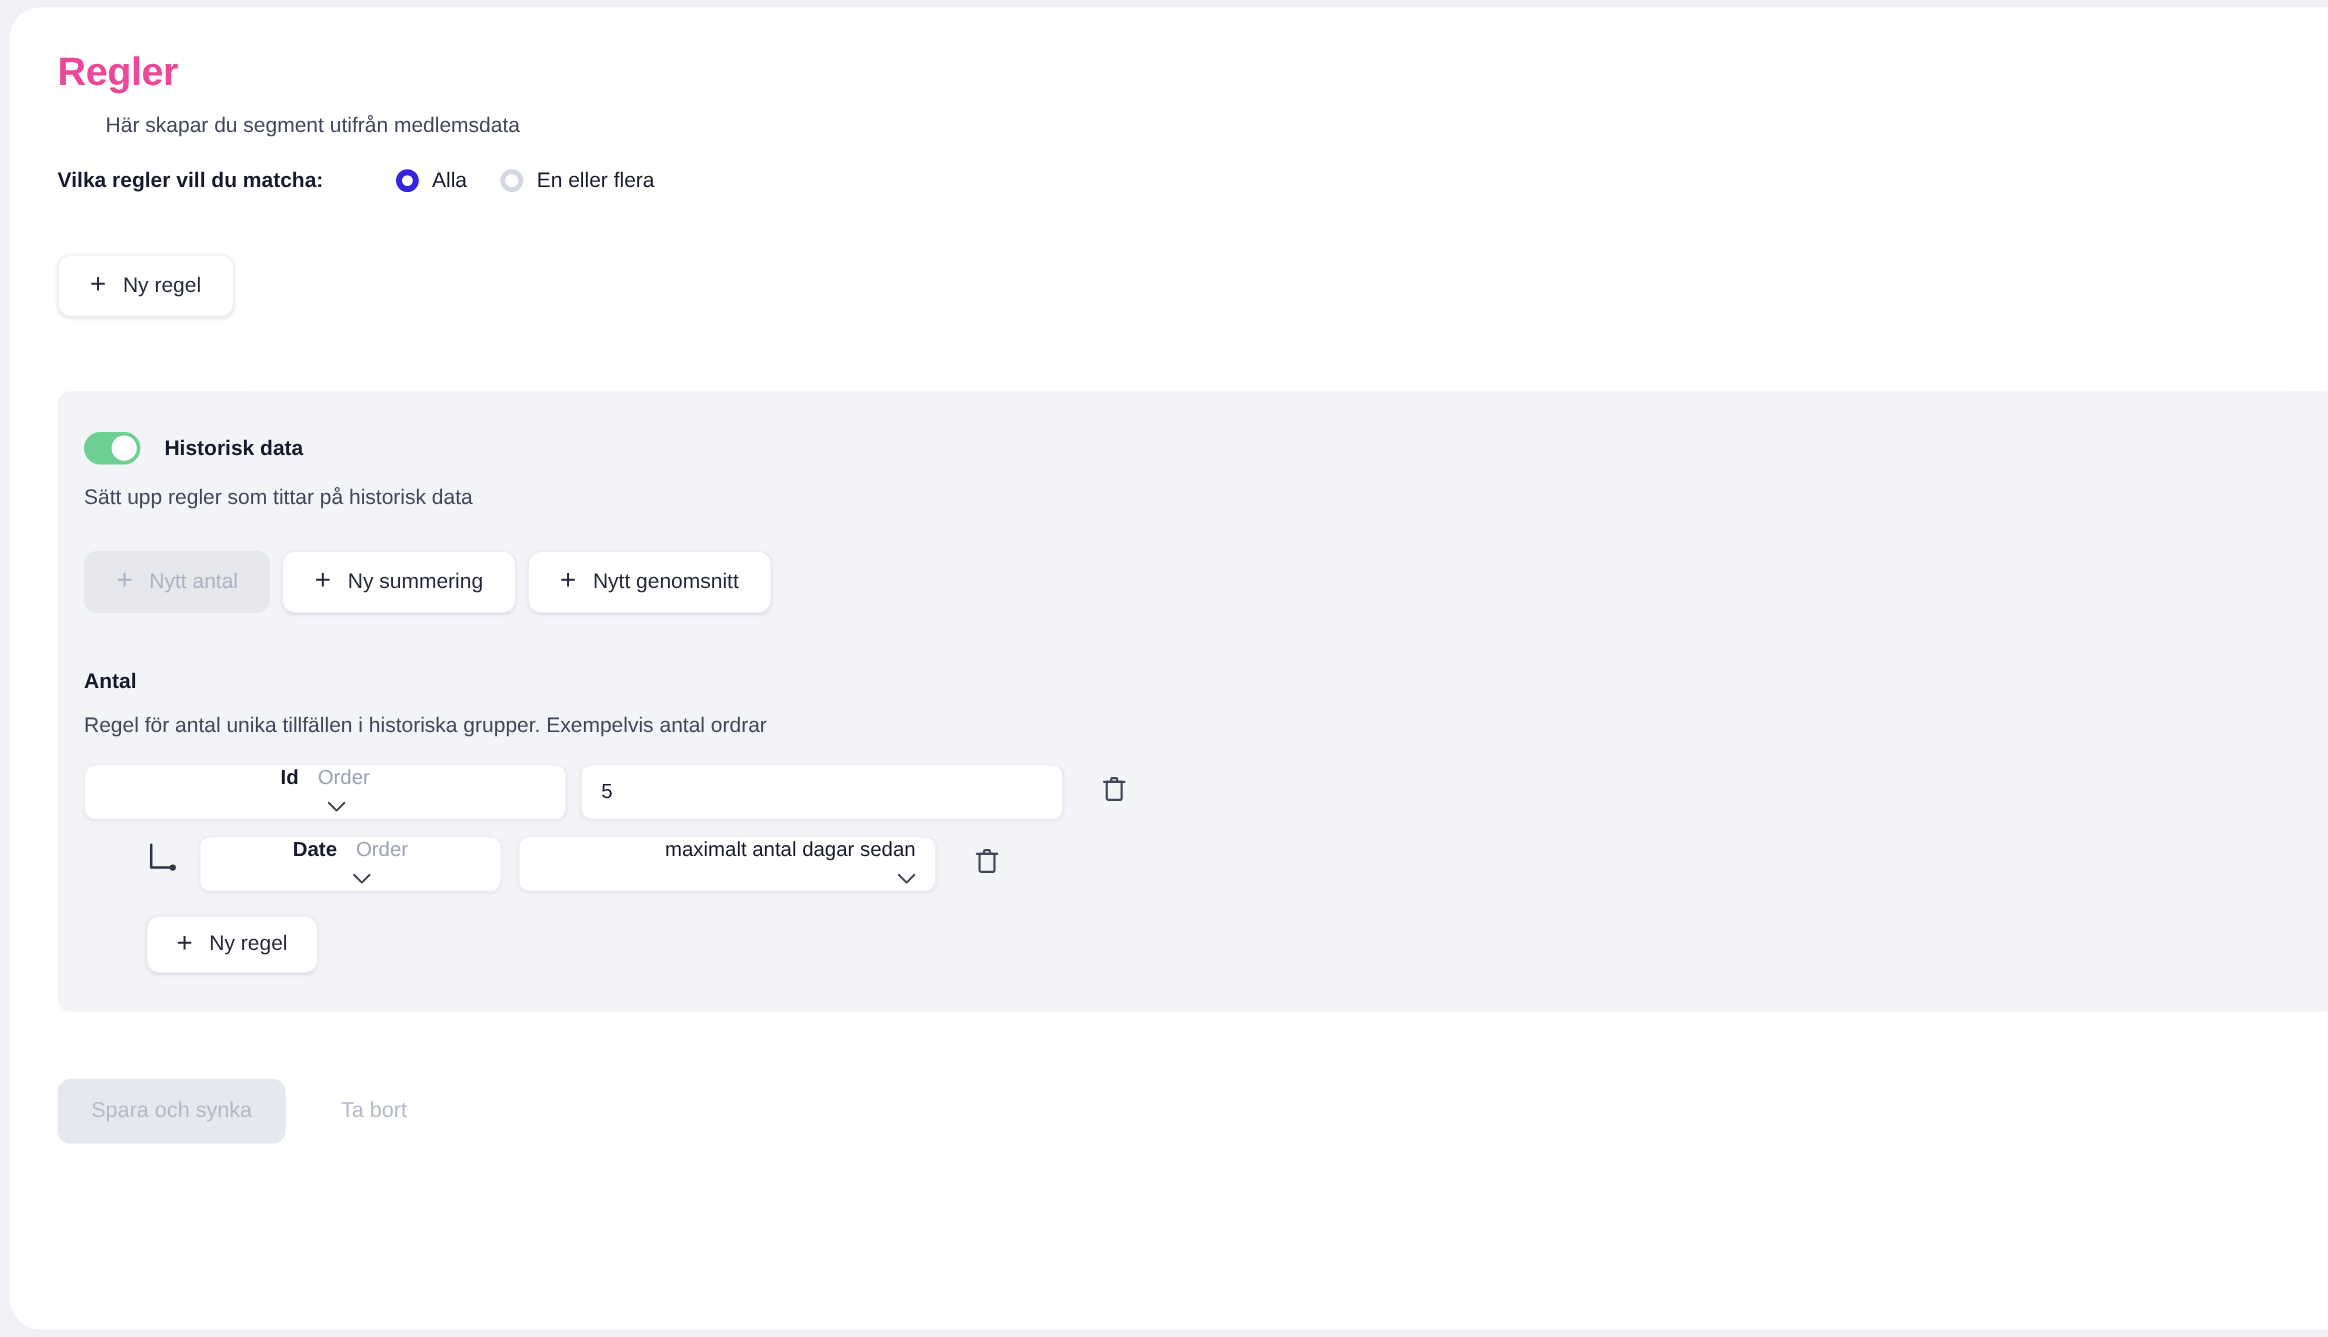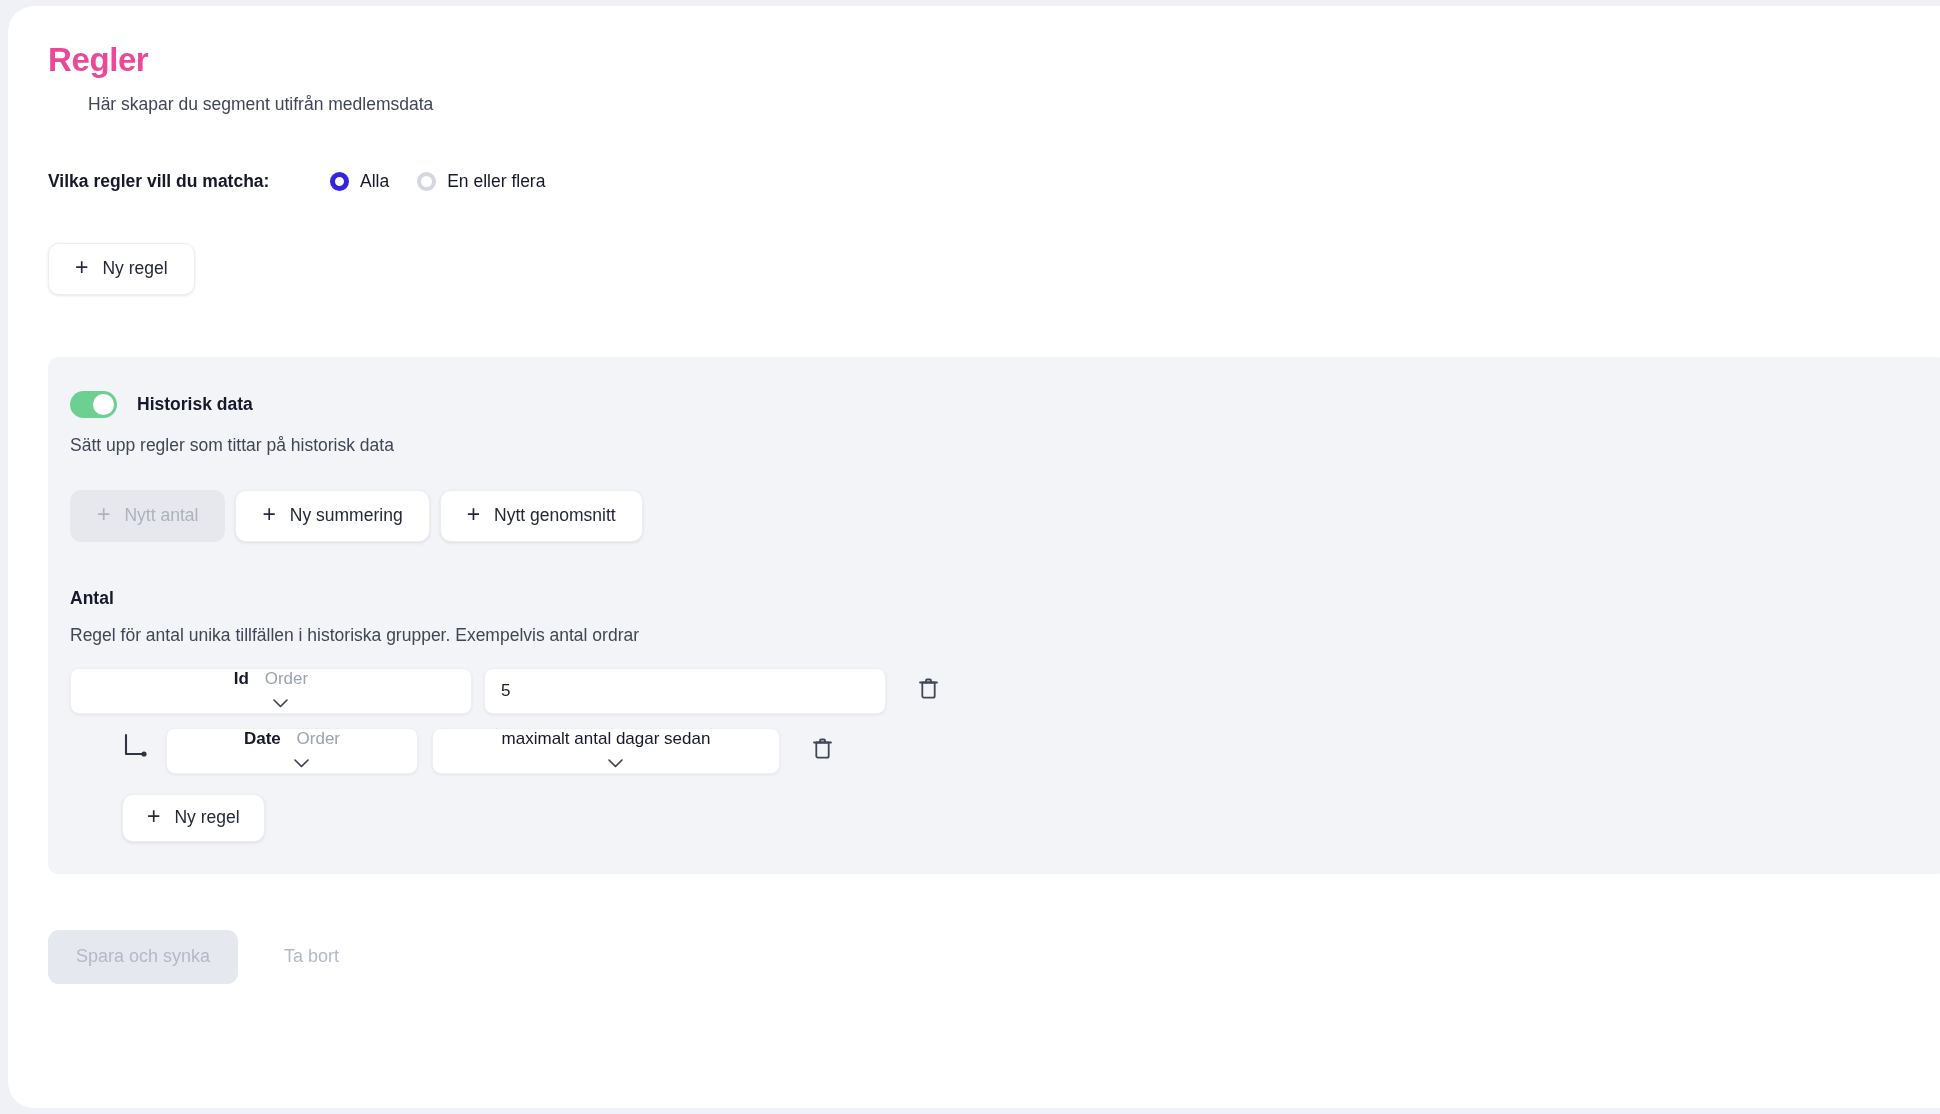--- a/index.html
+++ b/index.html
@@ -44,21 +44,21 @@
   .page-subtitle {
     margin-top: 14px;
     font-size: 17.5px;
     color: #3f4657;
     font-weight: 400;
     margin-left: 40px;
   }
 
   
   .match-row {
-    margin-top: 54px;
+    margin-top: 23px;
     display: flex;
     align-items: center;
     height: 26px;
   }
   .match-label {
     font-size: 17.5px;
     font-weight: 700;
     color: #16182b;
     width: 282px;
   }
@@ -224,21 +224,21 @@
     margin-left: 18px;
     color: #3a4050;
   }
 
   
   .f-attr-1 { width: 402px; }
   .f-op-1   { width: 280px; }
   .f-val-1  { width: 402px; }
 
   .f-attr-2 { width: 252px; }
-  .f-op-2   { width: 348px; }
+  .f-op-2   { width: 348px; align-items: flex-end; }
   .f-val-2  { width: 480px; }
 
   .trash-btn {
     width: 44px;
     height: 44px;
     display: flex;
     align-items: center;
     justify-content: center;
     margin-left: 20px;
     cursor: pointer;

